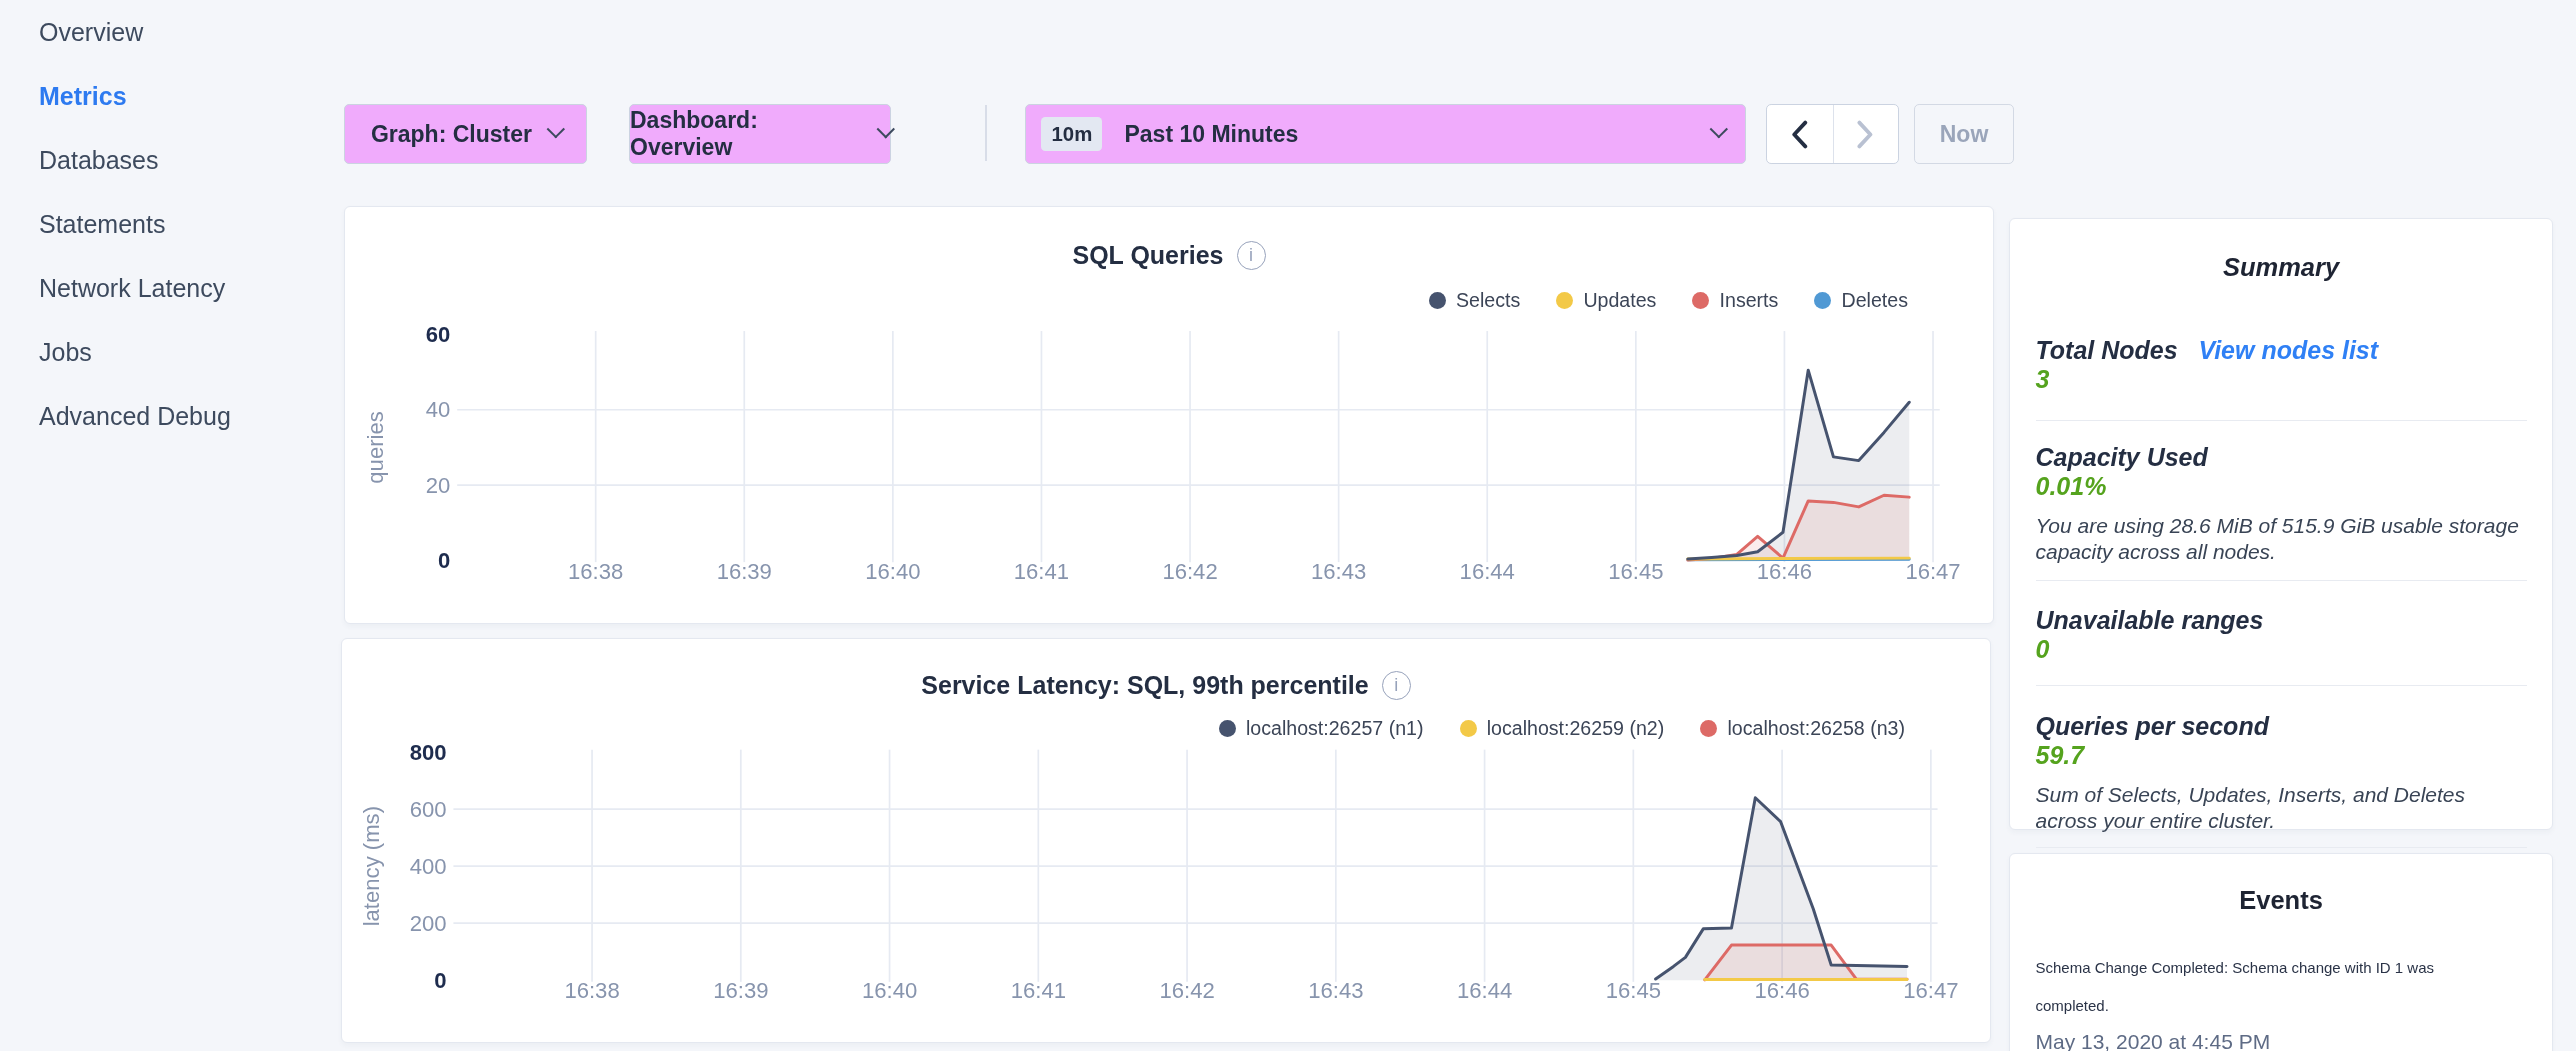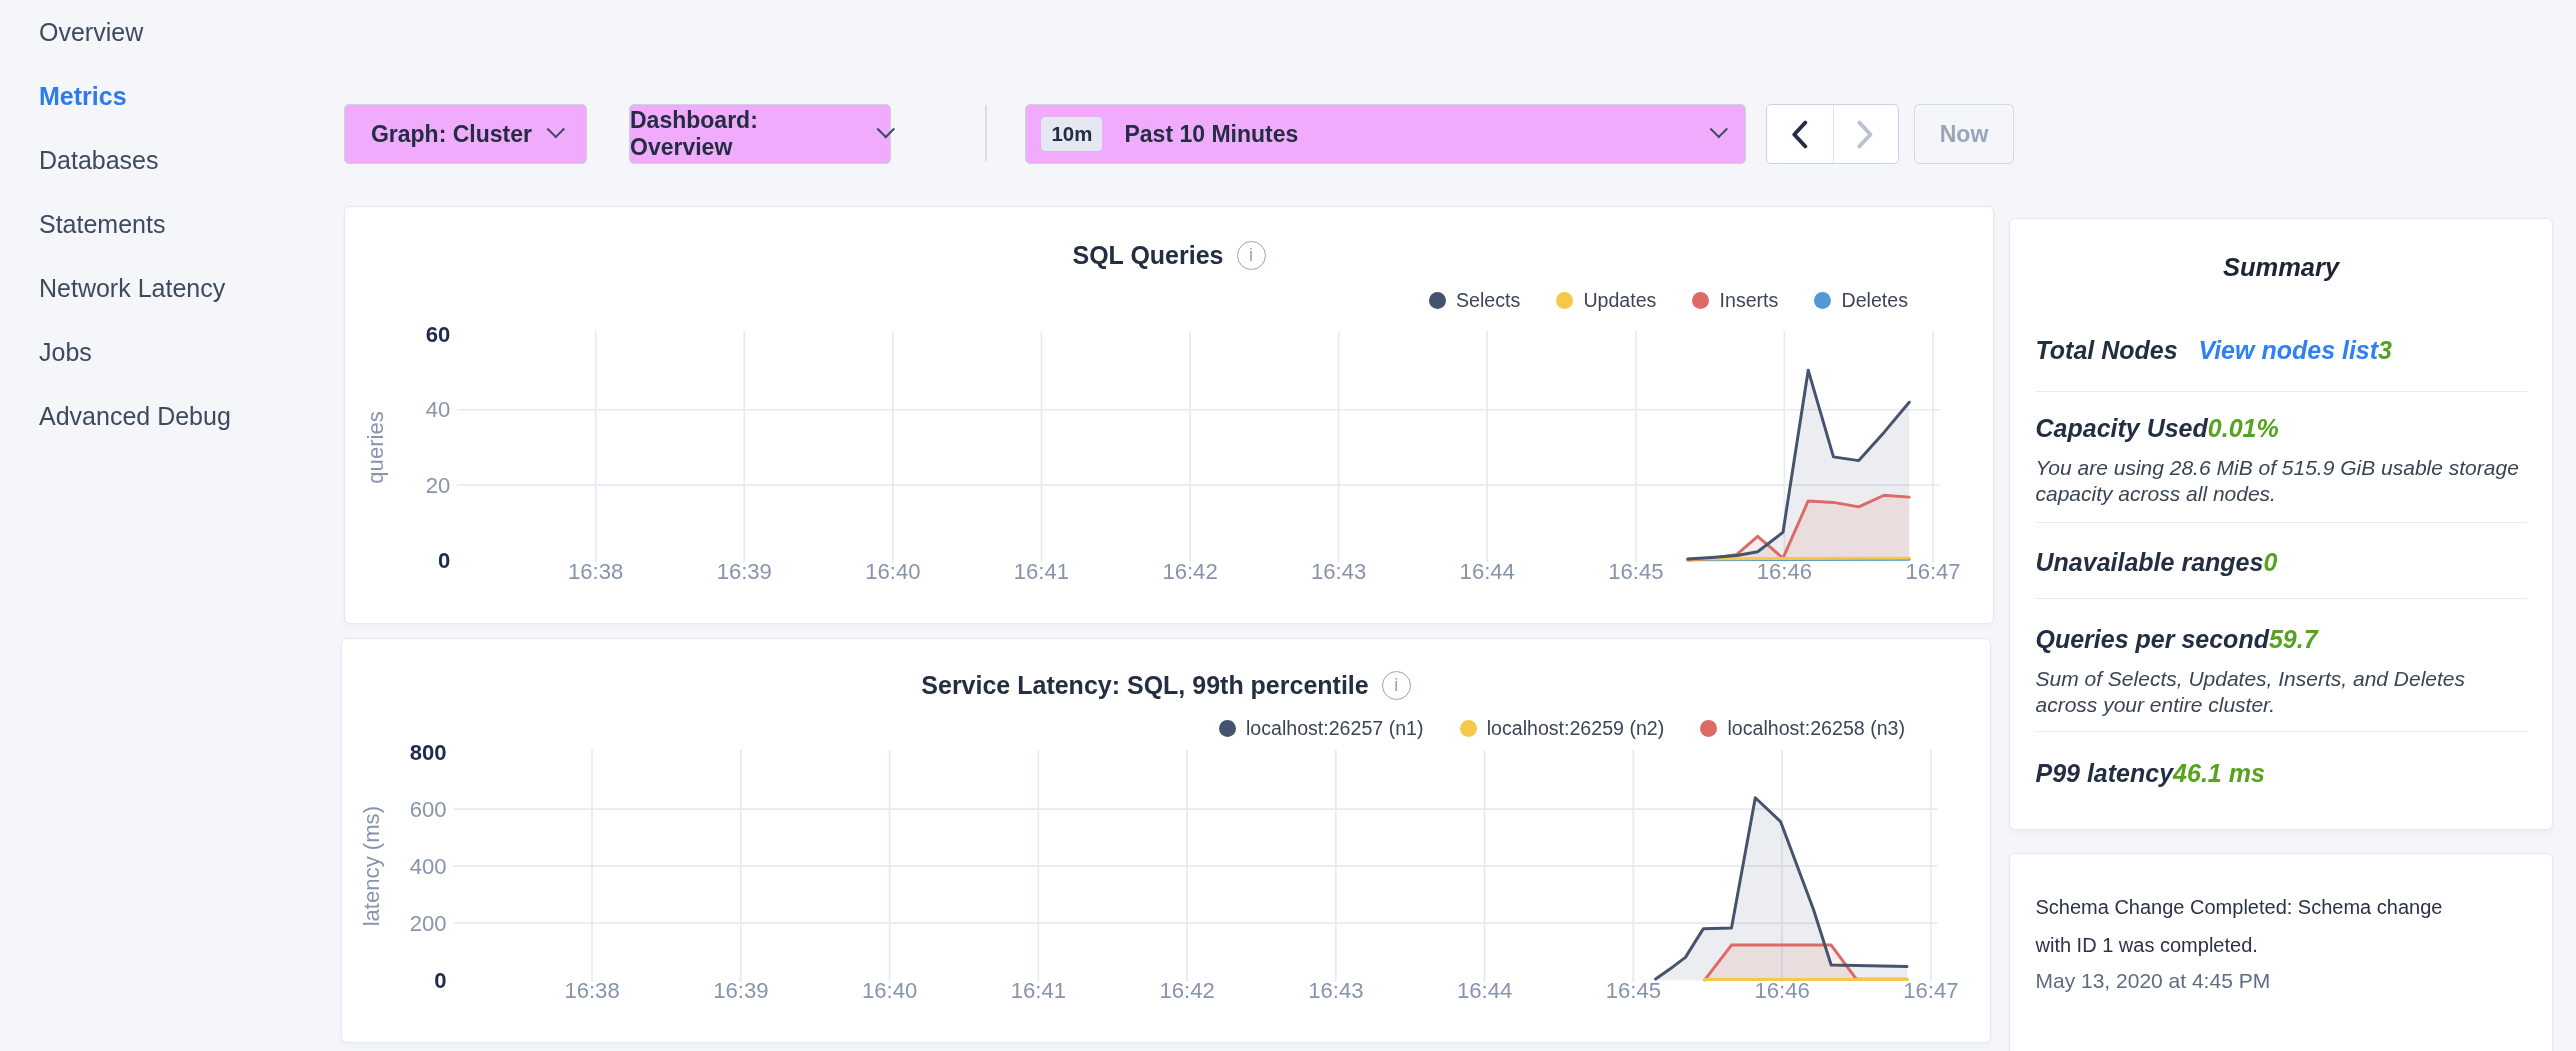--- a/index.html
+++ b/index.html
@@ -77,35 +77,35 @@
   svg.plot { position:absolute; left:0; top:0; }
   .grid-line { stroke:#e6eaf2; stroke-width:2; }
   .xtick, .ytick { font-size:26px; fill:#8794ad; font-family:"Liberation Sans","DejaVu Sans",sans-serif; }
   .ytick.strong { fill:#1e2c4e; font-weight:700; }
   .axis-unit { font-size:26px; fill:#8794ad; font-family:"Liberation Sans","DejaVu Sans",sans-serif; }
 
   
   .sum-inner { padding:0 25.5px; }
   .sum-title { padding-top:34px; text-align:center; font-size:25.5px; font-weight:700; color:#1e2433; }
   .srow { border-bottom:1.7px solid #e8ebf1; }
-  .srow-head { display:flex; justify-content:flex-start; align-items:baseline; }
+  .srow-head { display:flex; justify-content:flex-start; align-items:baseline;flex-direction:column; }
   .srow-label { font-size:25px; font-weight:700; color:#242e42; }
   .srow-value { font-size:25px; font-weight:700; color:#55a31e; }
   .srow-link { font-size:25px; font-weight:600; color:#2f80f5; margin-left:17px; cursor:pointer; }
   .srow-desc { margin-top:12px; font-size:21px; color:#394455; line-height:26px; }
   .srow-a { margin-top:54px; padding-bottom:25.5px; }
   .srow-b { padding-top:22px; padding-bottom:15.3px; }
   .srow-c { padding-top:25.5px; padding-bottom:21px; }
   .srow-d { padding-top:25.5px; padding-bottom:12.8px; }
   .srow-e { padding-top:27px; border-bottom:none; }
 
   
   .evt-title { padding-top:32px; text-align:center; font-size:25.5px; font-weight:700; color:#1e2433; }
   .evt-item { margin:34px 25.5px 0; }
-  .evt-text { font-size:20px; color:#2a3347; line-height:38px; width:425px; }
+  .evt-text { font-size:15px; color:#2a3347; line-height:38px; width:425px; }
   .evt-time { margin-top:5.1px; font-size:21px; color:#5e6b85; }
 </style>
 </head>
 <body>
 
 <div class="app">
 
   <nav class="sidebar">
     <div class="side-item">Overview</div>
     <div class="side-item active">Metrics</div>
@@ -302,20 +302,21 @@
       <div class="srow srow-e">
         <div class="srow-head">
           <span class="srow-label">P99 latency</span>
           <span class="srow-value">46.1 ms</span>
         </div>
       </div>
     </div>
   </aside>
 
   <aside class="card card-evt">
+    <div class="evt-title">Events</div>
     <div class="evt-item">
       <div class="evt-text">Schema Change Completed: Schema change with ID 1 was completed.</div>
       <div class="evt-time">May 13, 2020 at 4:45 PM</div>
     </div>
   </aside>
 
 </div>
 
 
 </body></html>

